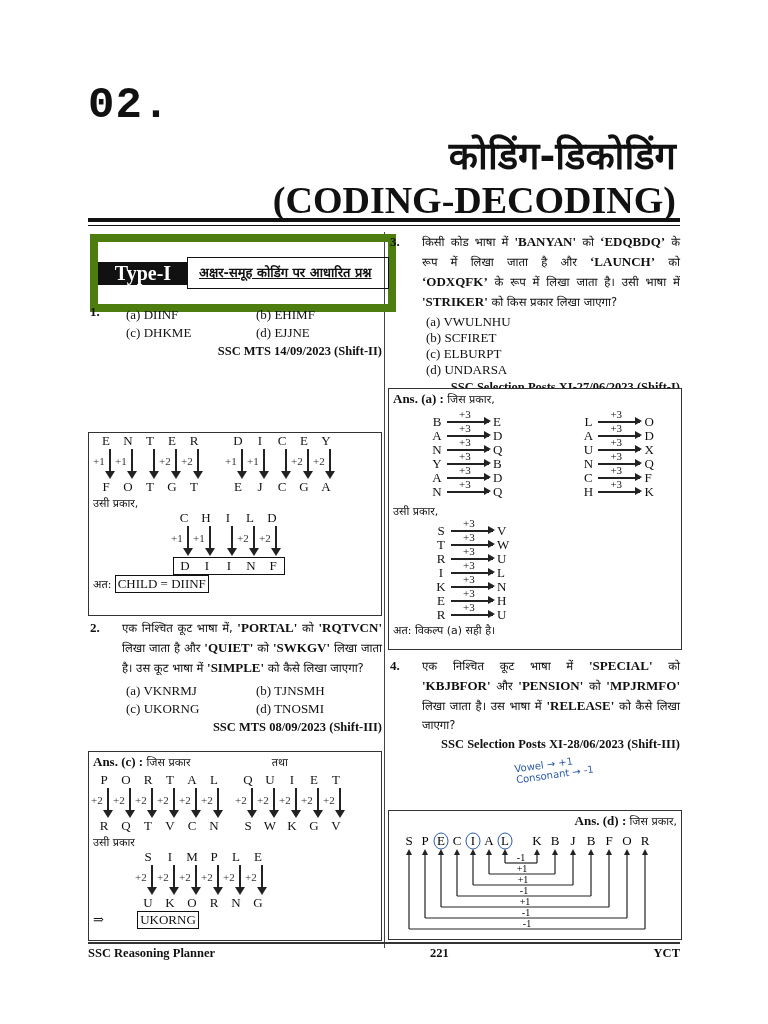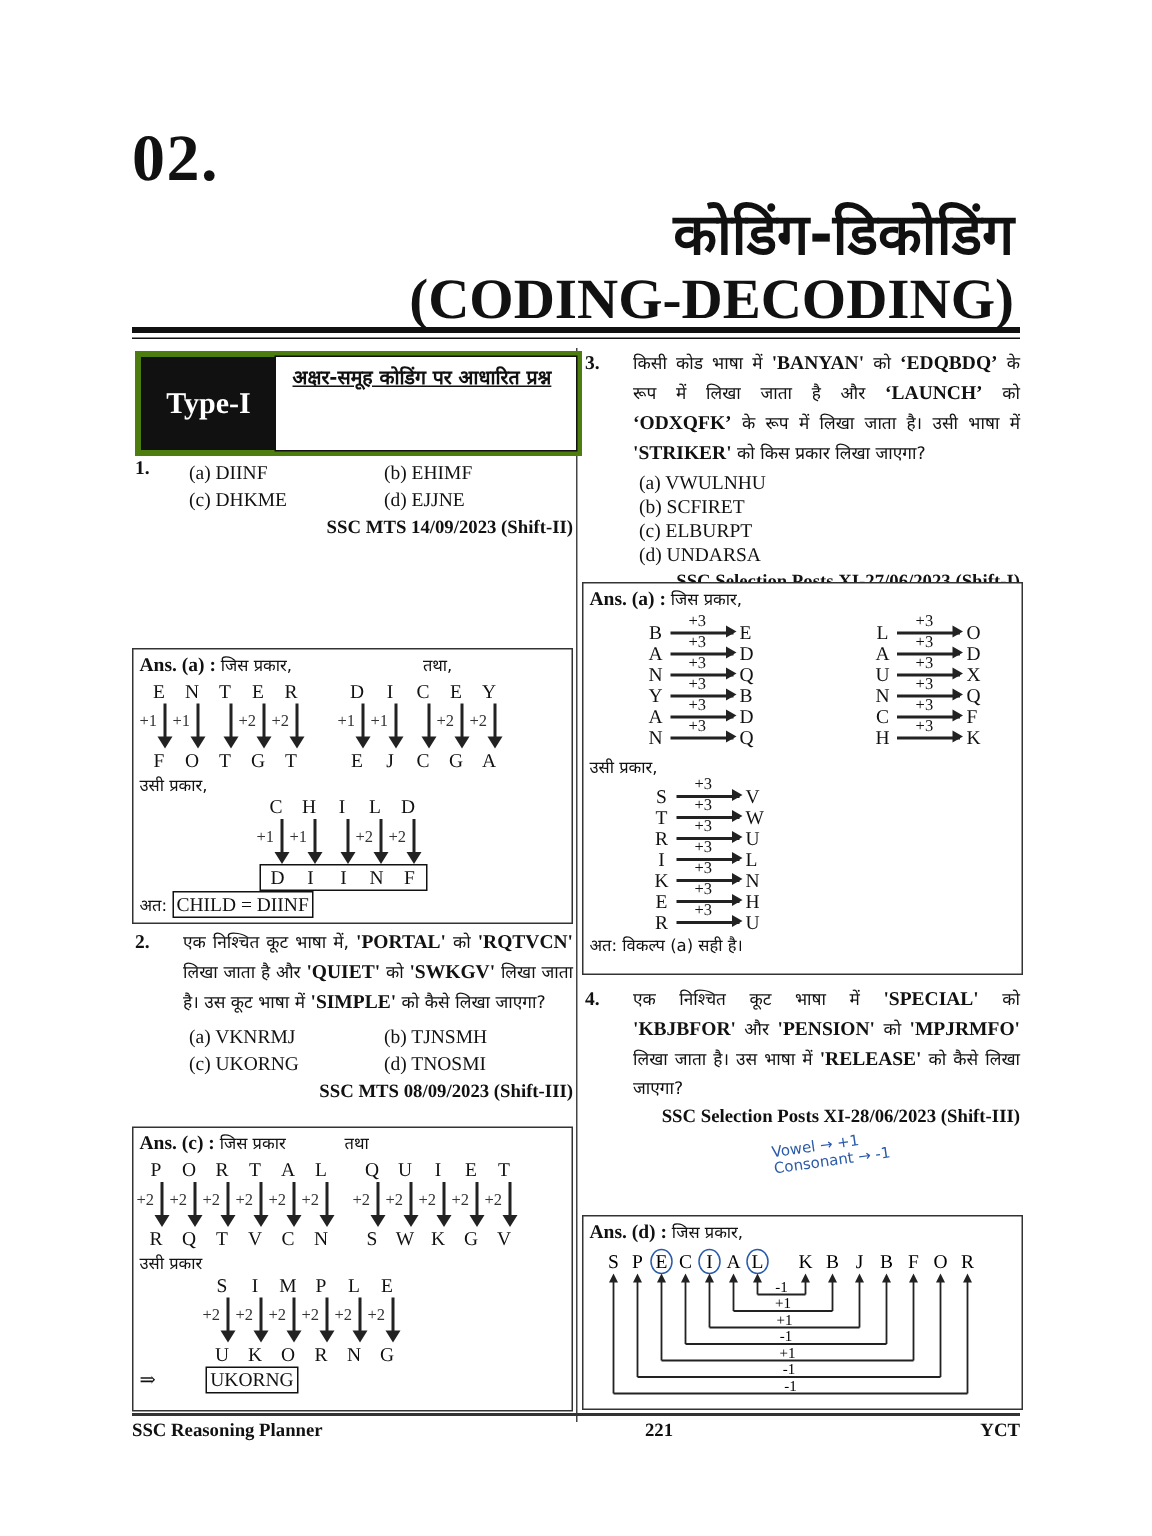--- a/index.html
+++ b/index.html
@@ -1,26 +1,26 @@
 <!DOCTYPE html>
 <html><head>
 <meta charset="utf-8">
 <style>
   html, body { margin:0; padding:0; background:#fff; }
   body { width:768px; height:1024px; position:relative; overflow:hidden;
          font-family:"Liberation Serif", "DejaVu Serif", serif; color:#111; }
   .abs { position:absolute; }
-  .chap-num { left:88px; top:80px; font-size:44px; font-weight:bold; letter-spacing:1px; }
+  .chap-num { left:88px; top:80px; font-size:44px; font-weight:bold; letter-spacing:1px;font-family:Liberation Mono, monospace; }
   .title-hi { right:92px; top:128px; font-size:38px; font-weight:bold; font-family:"DejaVu Sans", sans-serif; }
   .title-en { right:92px; top:178px; font-size:38px; font-weight:bold; }
   .rule-thick { left:88px; top:218px; width:592px; height:4px; background:#111; }
   .rule-thin { left:88px; top:225px; width:592px; height:1px; background:#111; }
   .col-divider { left:384px; top:232px; width:1px; height:716px; background:#444; }
 
-  .type-box { left:90px; top:234px; width:290px; height:62px; border:4px solid #4d7c0f; display:flex; }
+  .type-box { left:90px; top:234px; width:290px; height:62px; border:8px solid #4d7c0f; display:flex;align-items:center; }
   .type-label { width:90px; background:#111; color:#fff; font-size:20px; font-weight:bold;
                 display:flex; align-items:center; justify-content:center; }
   .type-desc { flex:1; border-left:3px double #fff; outline:1px solid #111; padding:4px 8px;
                font-family:"DejaVu Sans", sans-serif; font-size:13px; font-weight:bold; line-height:22px;text-decoration:underline; }
 
   .q { font-size:13px; line-height:19px; }
   .q .num { font-weight:bold; position:absolute; left:0; top:0; }
   .q .body { margin-left:32px; text-align:justify; font-family:"DejaVu Sans", sans-serif; font-size:11.5px; }
   .q .body b { font-family:"Liberation Serif", serif; font-size:13px; }
   .opts { margin-left:36px; font-size:13px; line-height:18px; }
@@ -72,23 +72,20 @@
   <div class="opts opts2" style="margin-top:4px;">
     <span>(a) DIINF</span>
     <span>(b) EHIMF</span>
     <span>(c) DHKME</span>
     <span>(d) EJJNE</span>
   </div>
   <div class="src">SSC MTS 14/09/2023 (Shift-II)</div>
 </div>
 
 <div class="abs ansbox" style="left:88px; top:432px; width:292px; height:182px;">
-  <div class="ans-head"><b>Ans. (a) :</b>
-    <span class="hi">जिस प्रकार,</span>
-    <span class="hi" style="margin-left:84px;">तथा,</span></div>
   <div style="display:flex; gap:22px; margin-left:6px;">
     <div class="vmap">
         <div class="row">
           <div class="cell">E</div>
           <div class="cell">N</div>
           <div class="cell">T</div>
           <div class="cell">E</div>
           <div class="cell">R</div>
         </div>
         <div class="row">
@@ -224,21 +221,21 @@
     <span>(b) TJNSMH</span>
     <span>(c) UKORNG</span>
     <span>(d) TNOSMI</span>
   </div>
   <div class="src">SSC MTS 08/09/2023 (Shift-III)</div>
 </div>
 
 <div class="abs ansbox" style="left:88px; top:751px; width:292px; height:188px;">
   <div class="ans-head"><b>Ans. (c) :</b>
     <span class="hi">जिस प्रकार</span>
-    <span class="hi" style="margin-left:36px;">तथा</span></div>
+    <span class="hi" style="margin-left:78px;">तथा</span></div>
   <div style="display:flex; gap:12px; margin-left:4px;">
     <div class="vmap">
         <div class="row">
           <div class="cell">P</div>
           <div class="cell">O</div>
           <div class="cell">R</div>
           <div class="cell">T</div>
           <div class="cell">A</div>
           <div class="cell">L</div>
         </div>
@@ -549,21 +546,21 @@
 <div class="abs q" style="left:390px; top:656px; width:290px;">
   <span class="num">4.</span>
   <div class="body" id="q4text"><span>एक निश्चित कूट भाषा में </span><b>'SPECIAL'</b><span> को </span><b>'KBJBFOR'</b><span> और </span><b>'PENSION'</b><span> को </span><b>'MPJRMFO'</b><span> लिखा जाता है। उस भाषा में </span><b>'RELEASE'</b><span> को कैसे लिखा जाएगा?</span></div>
   <div class="src">SSC Selection Posts XI-28/06/2023 (Shift-III)</div>
 </div>
 <div class="abs pen" style="left:515px; top:758px;">
   <div>Vowel → +1</div>
   <div>Consonant → -1</div>
 </div>
 
-<div class="abs ansbox" style="left:388px; top:810px; width:292px; height:128px;">
+<div class="abs ansbox" style="left:388px; top:810px; width:292px; height:128px;text-align:right;">
   <div class="ans-head"><b>Ans. (d) :</b>
     <span class="hi">जिस प्रकार,</span></div>
   <svg id="a4svg" width="292" height="108">
       <text x="20" y="14" font-size="13" text-anchor="middle" font-family="Liberation Serif, serif">S</text>
       <text x="36" y="14" font-size="13" text-anchor="middle" font-family="Liberation Serif, serif">P</text>
       <text x="52" y="14" font-size="13" text-anchor="middle" font-family="Liberation Serif, serif">E</text>
       <ellipse cx="52" cy="10" rx="7" ry="8" fill="none" stroke="#2a5aa8"></ellipse>
       <text x="68" y="14" font-size="13" text-anchor="middle" font-family="Liberation Serif, serif">C</text>
       <text x="84" y="14" font-size="13" text-anchor="middle" font-family="Liberation Serif, serif">I</text>
       <ellipse cx="84" cy="10" rx="7" ry="8" fill="none" stroke="#2a5aa8"></ellipse>

